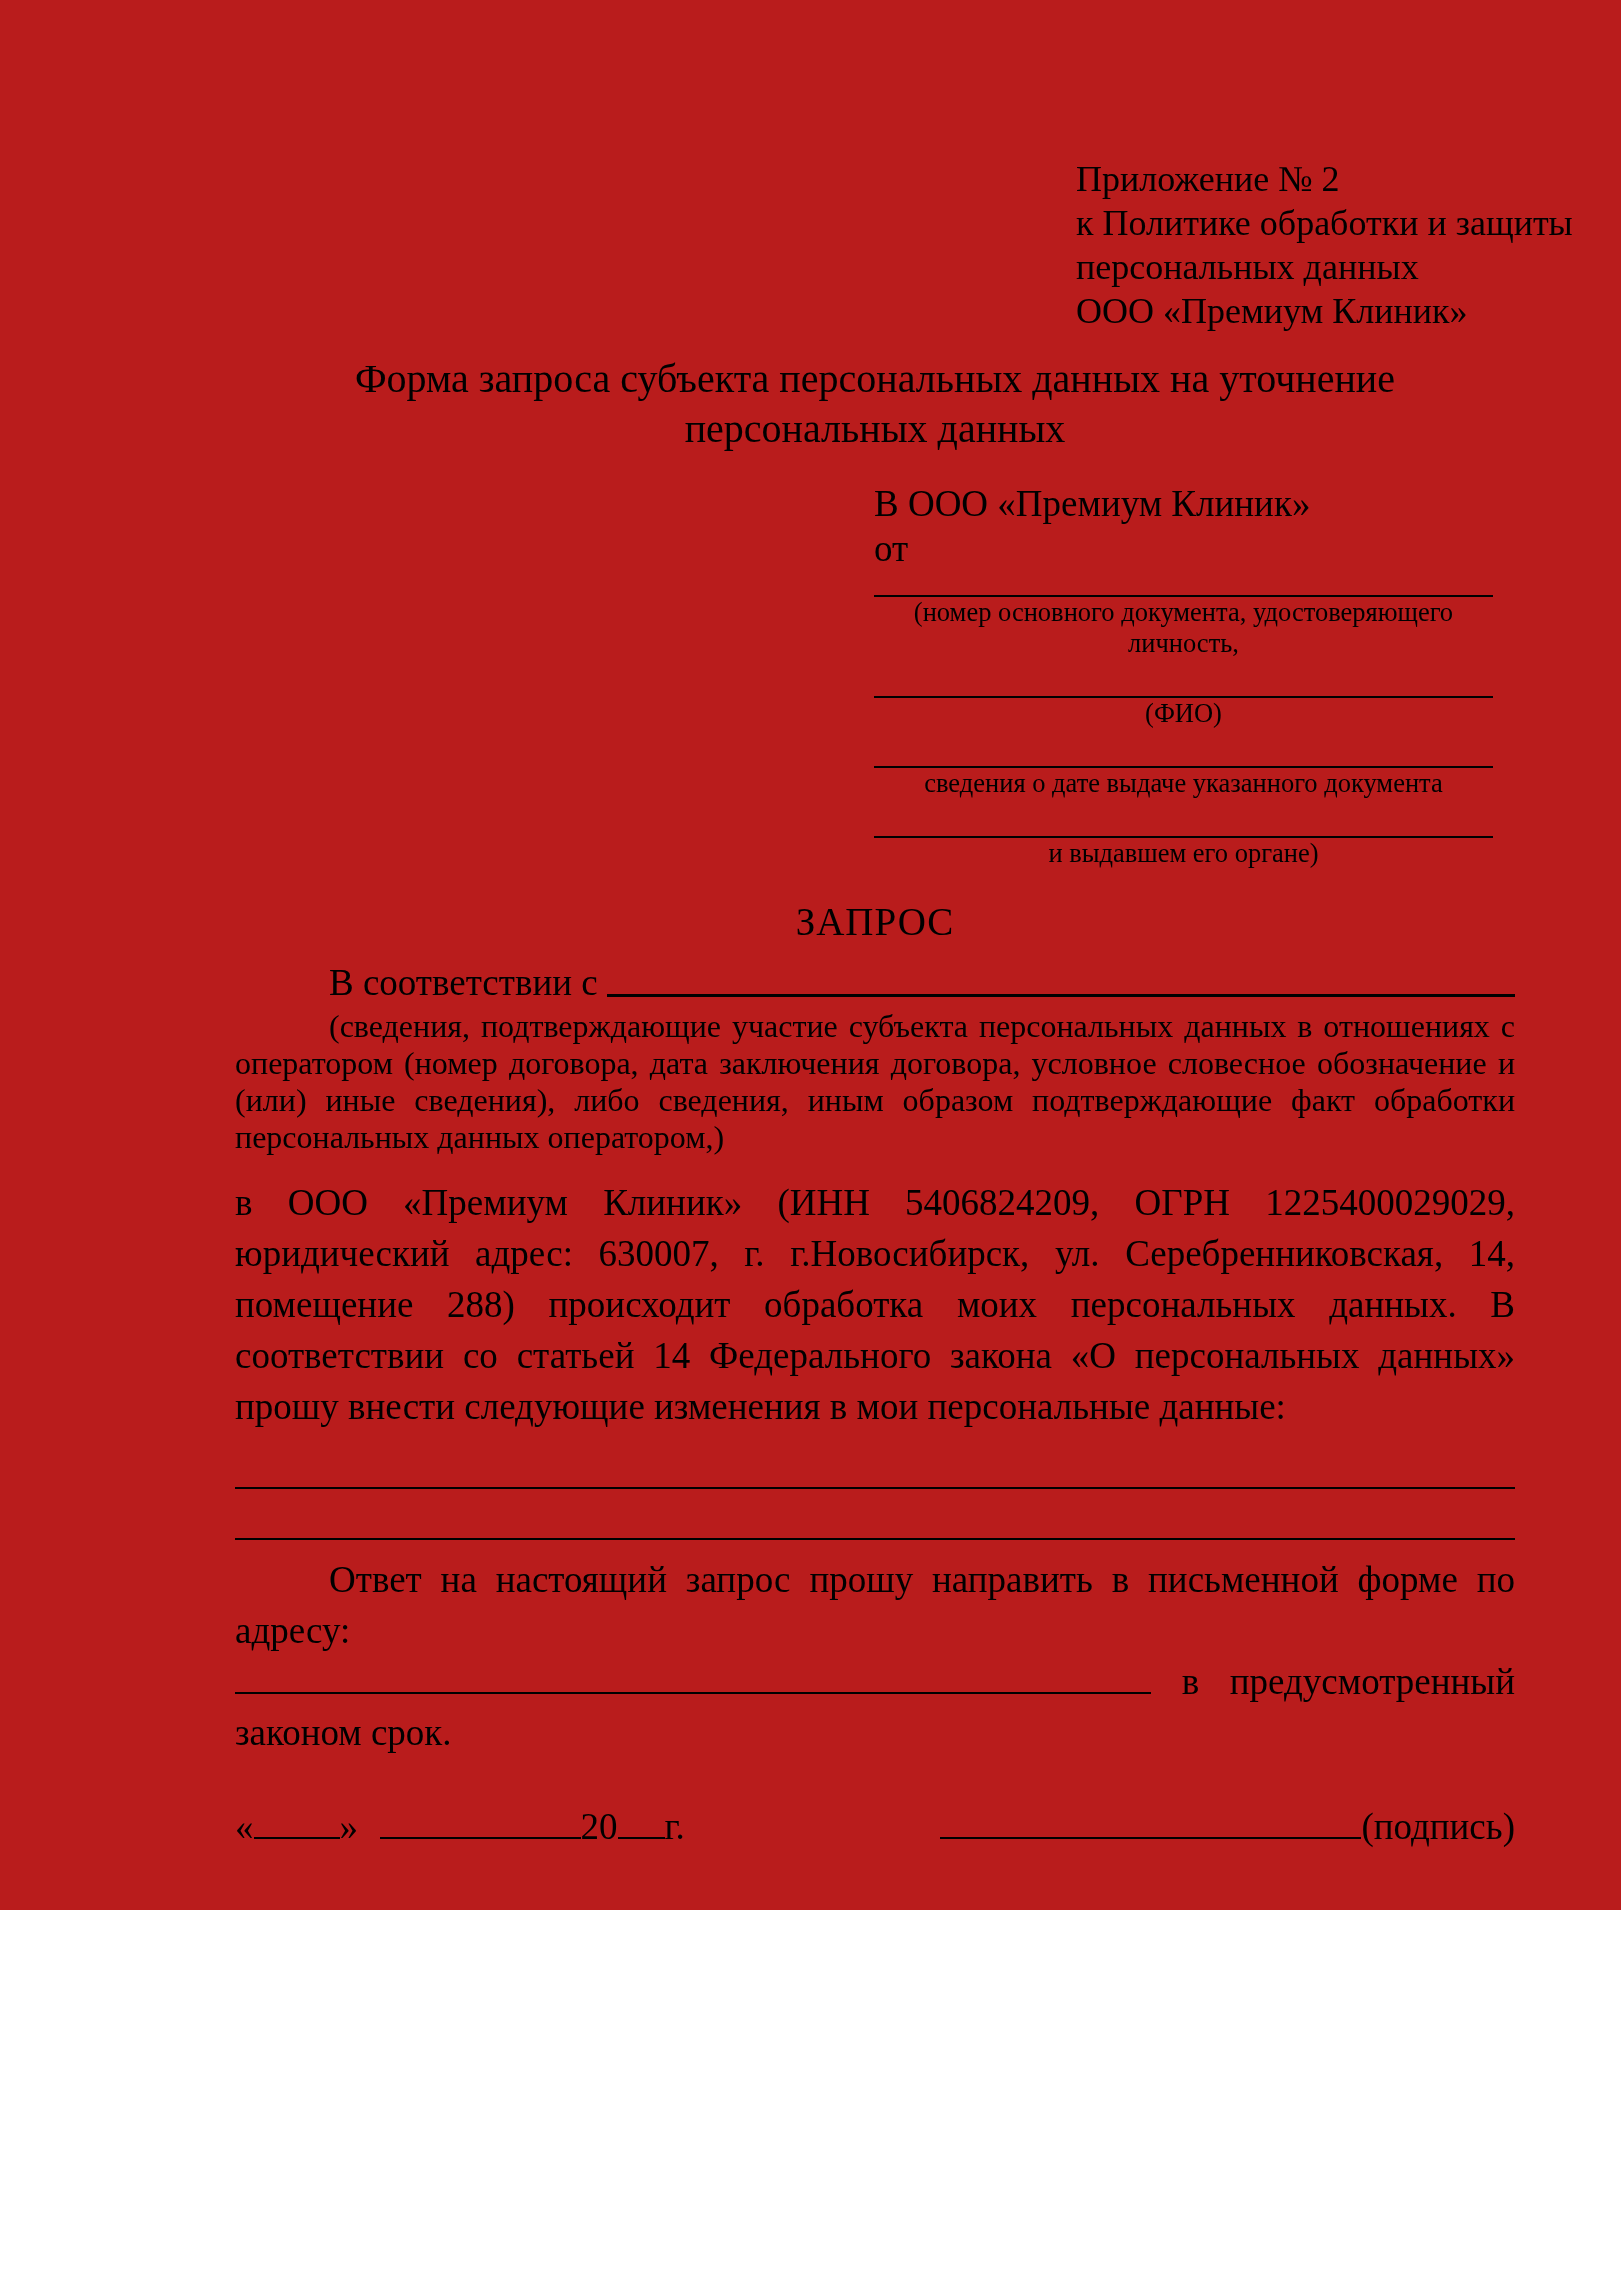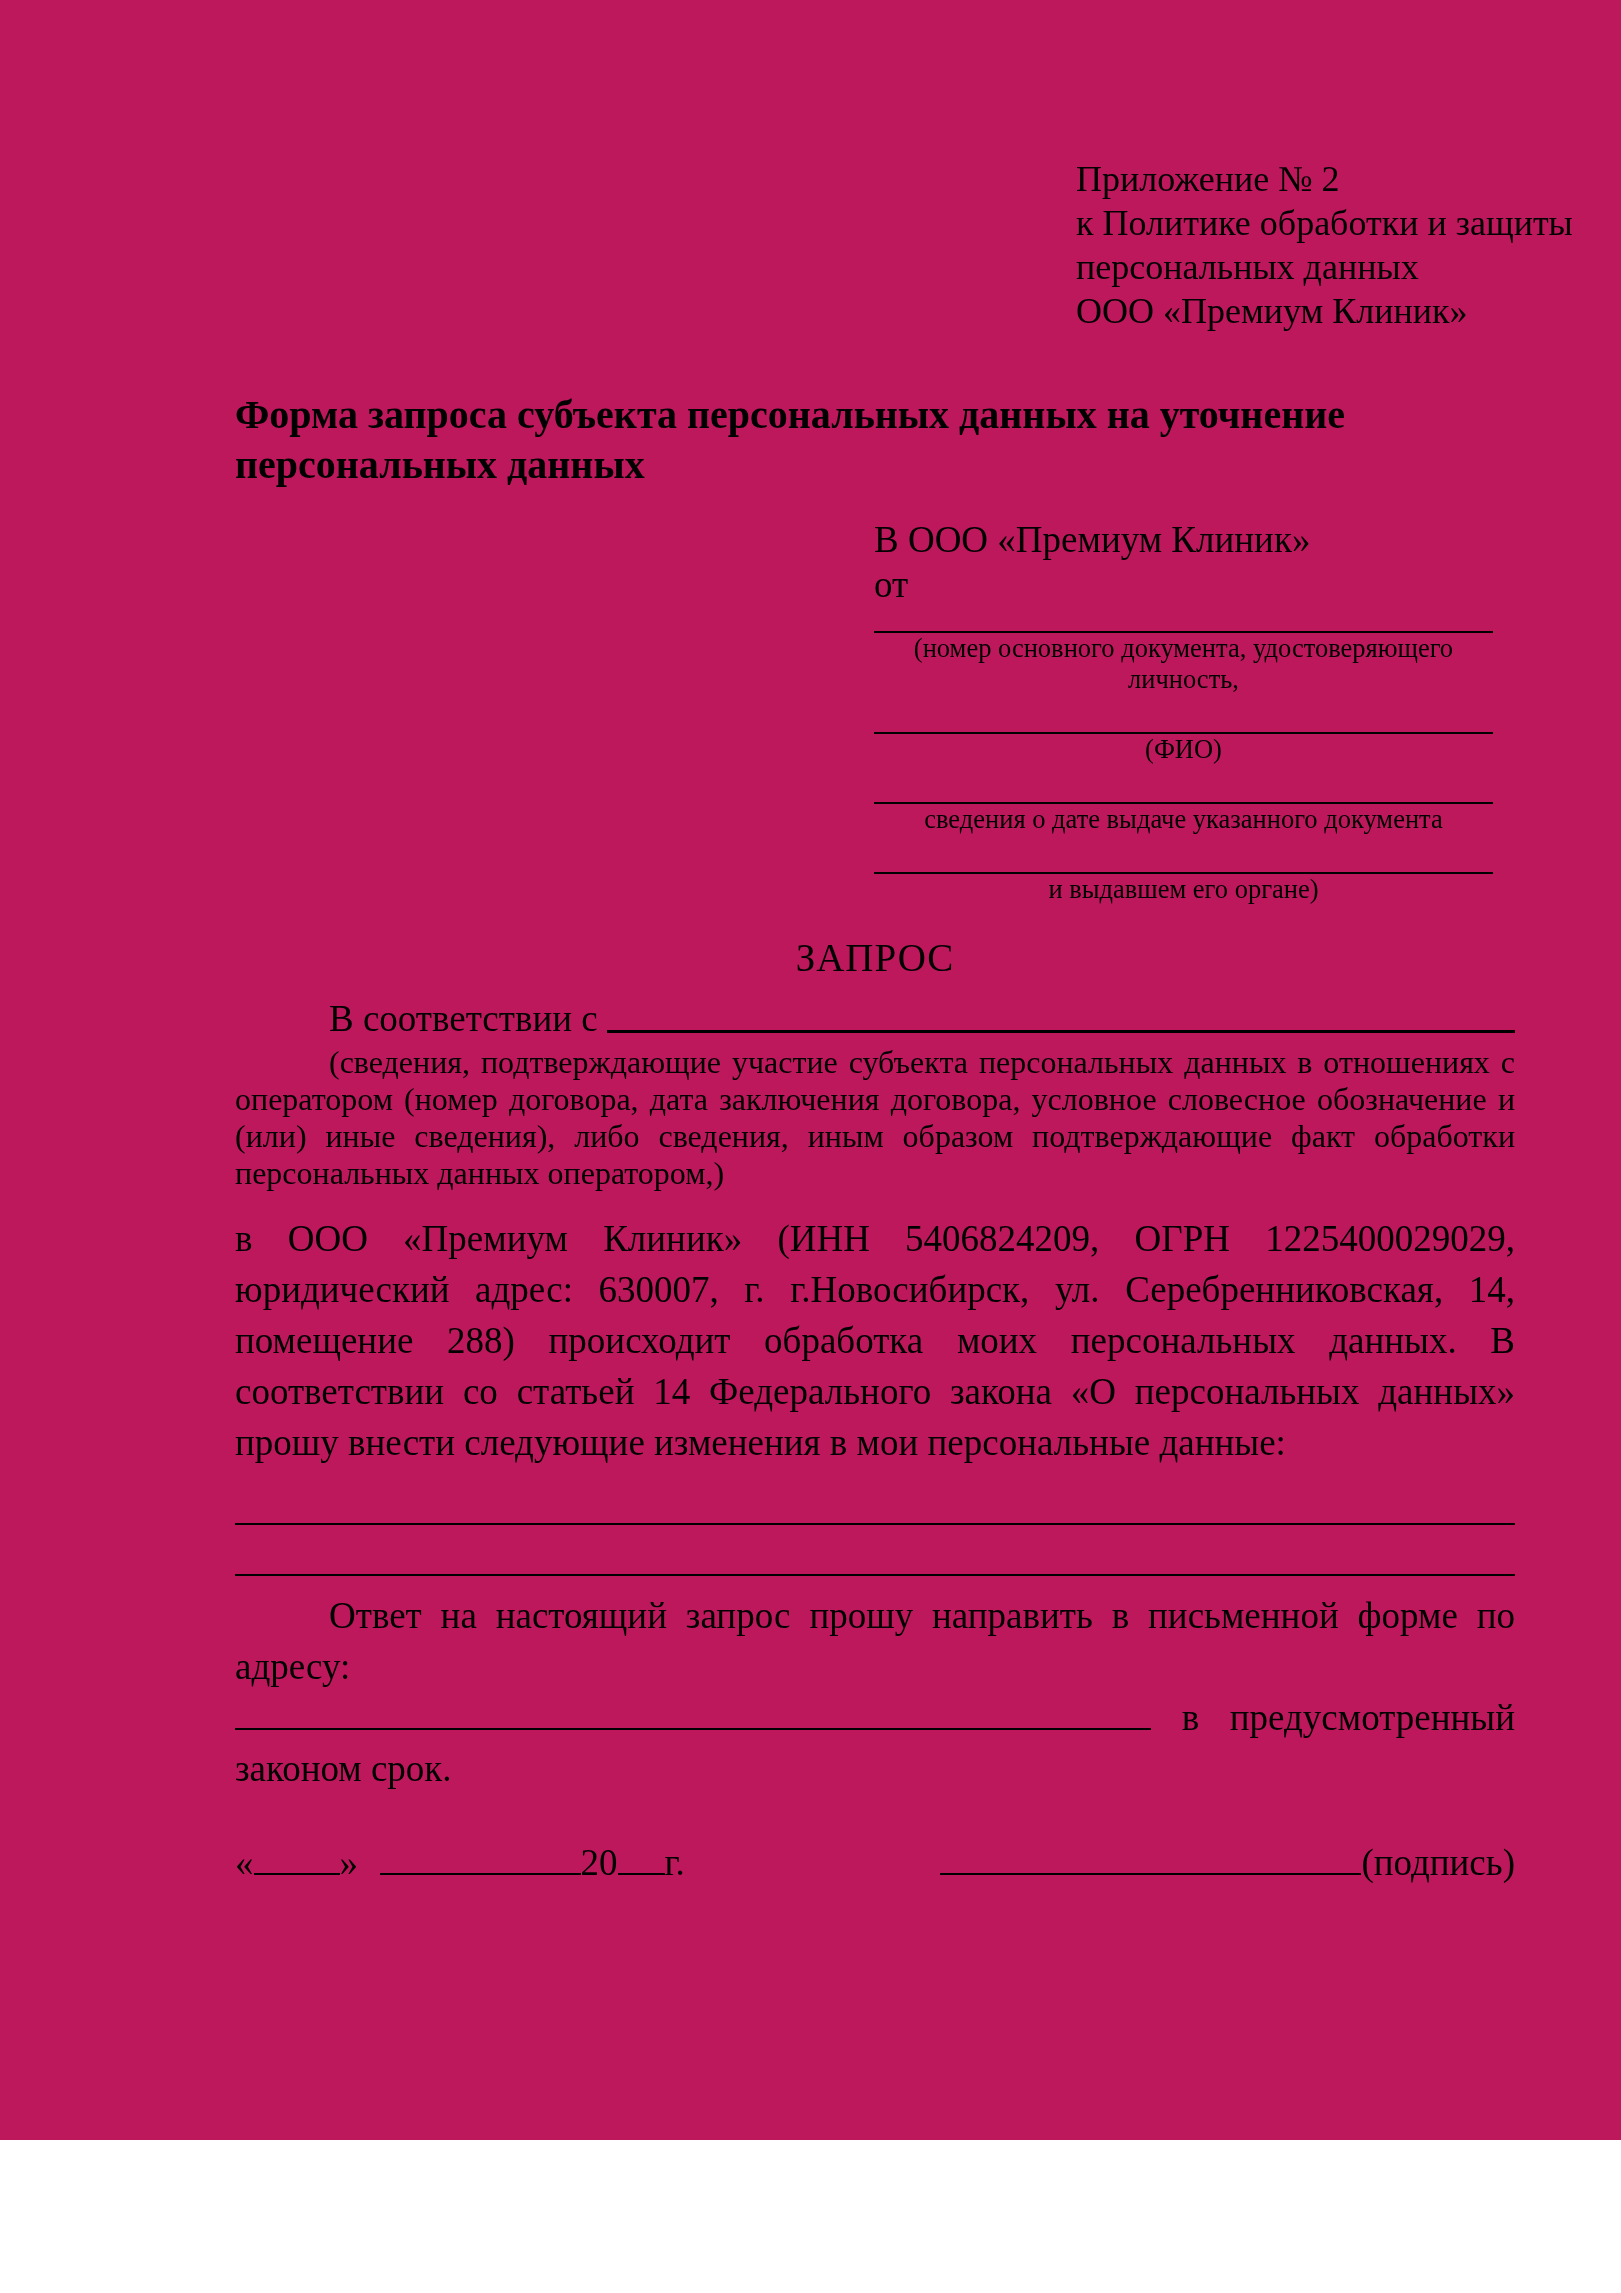--- a/index.html
+++ b/index.html
@@ -2,41 +2,41 @@
 <html><head>
 <meta charset="utf-8">
 <style>
   * { margin: 0; padding: 0; box-sizing: border-box; }
   html, body { background: #ffffff; }
   body { font-family: "Liberation Serif", "DejaVu Serif", serif; color: #000; }
 
   .page {
     position: relative;
     width: 1621px;
-    height: 2140px;
-    background: #be185d;
+    height: 1910px;
+    background: #b91c1c;
     padding: 157px 106px 12px 235px; 
     overflow: hidden;
   }
 
   
   .header-block {
     margin-left: 841px;
     font-size: 36px;
     line-height: 44px;
     white-space: nowrap;
   }
 
   
   .title {
-    margin-top: 57px;
+    margin-top: 21px;
     font-size: 40px;
     line-height: 50px;
-    font-weight: bold;
-    text-align: left;
+    font-weight: normal;
+    text-align: center;
   }
 
   
   .addressee {
     margin-top: 27.4px;
     margin-left: 639px;
     width: 619px;
     font-size: 37px;
   }
   .addr-to   { line-height: 45px; }

